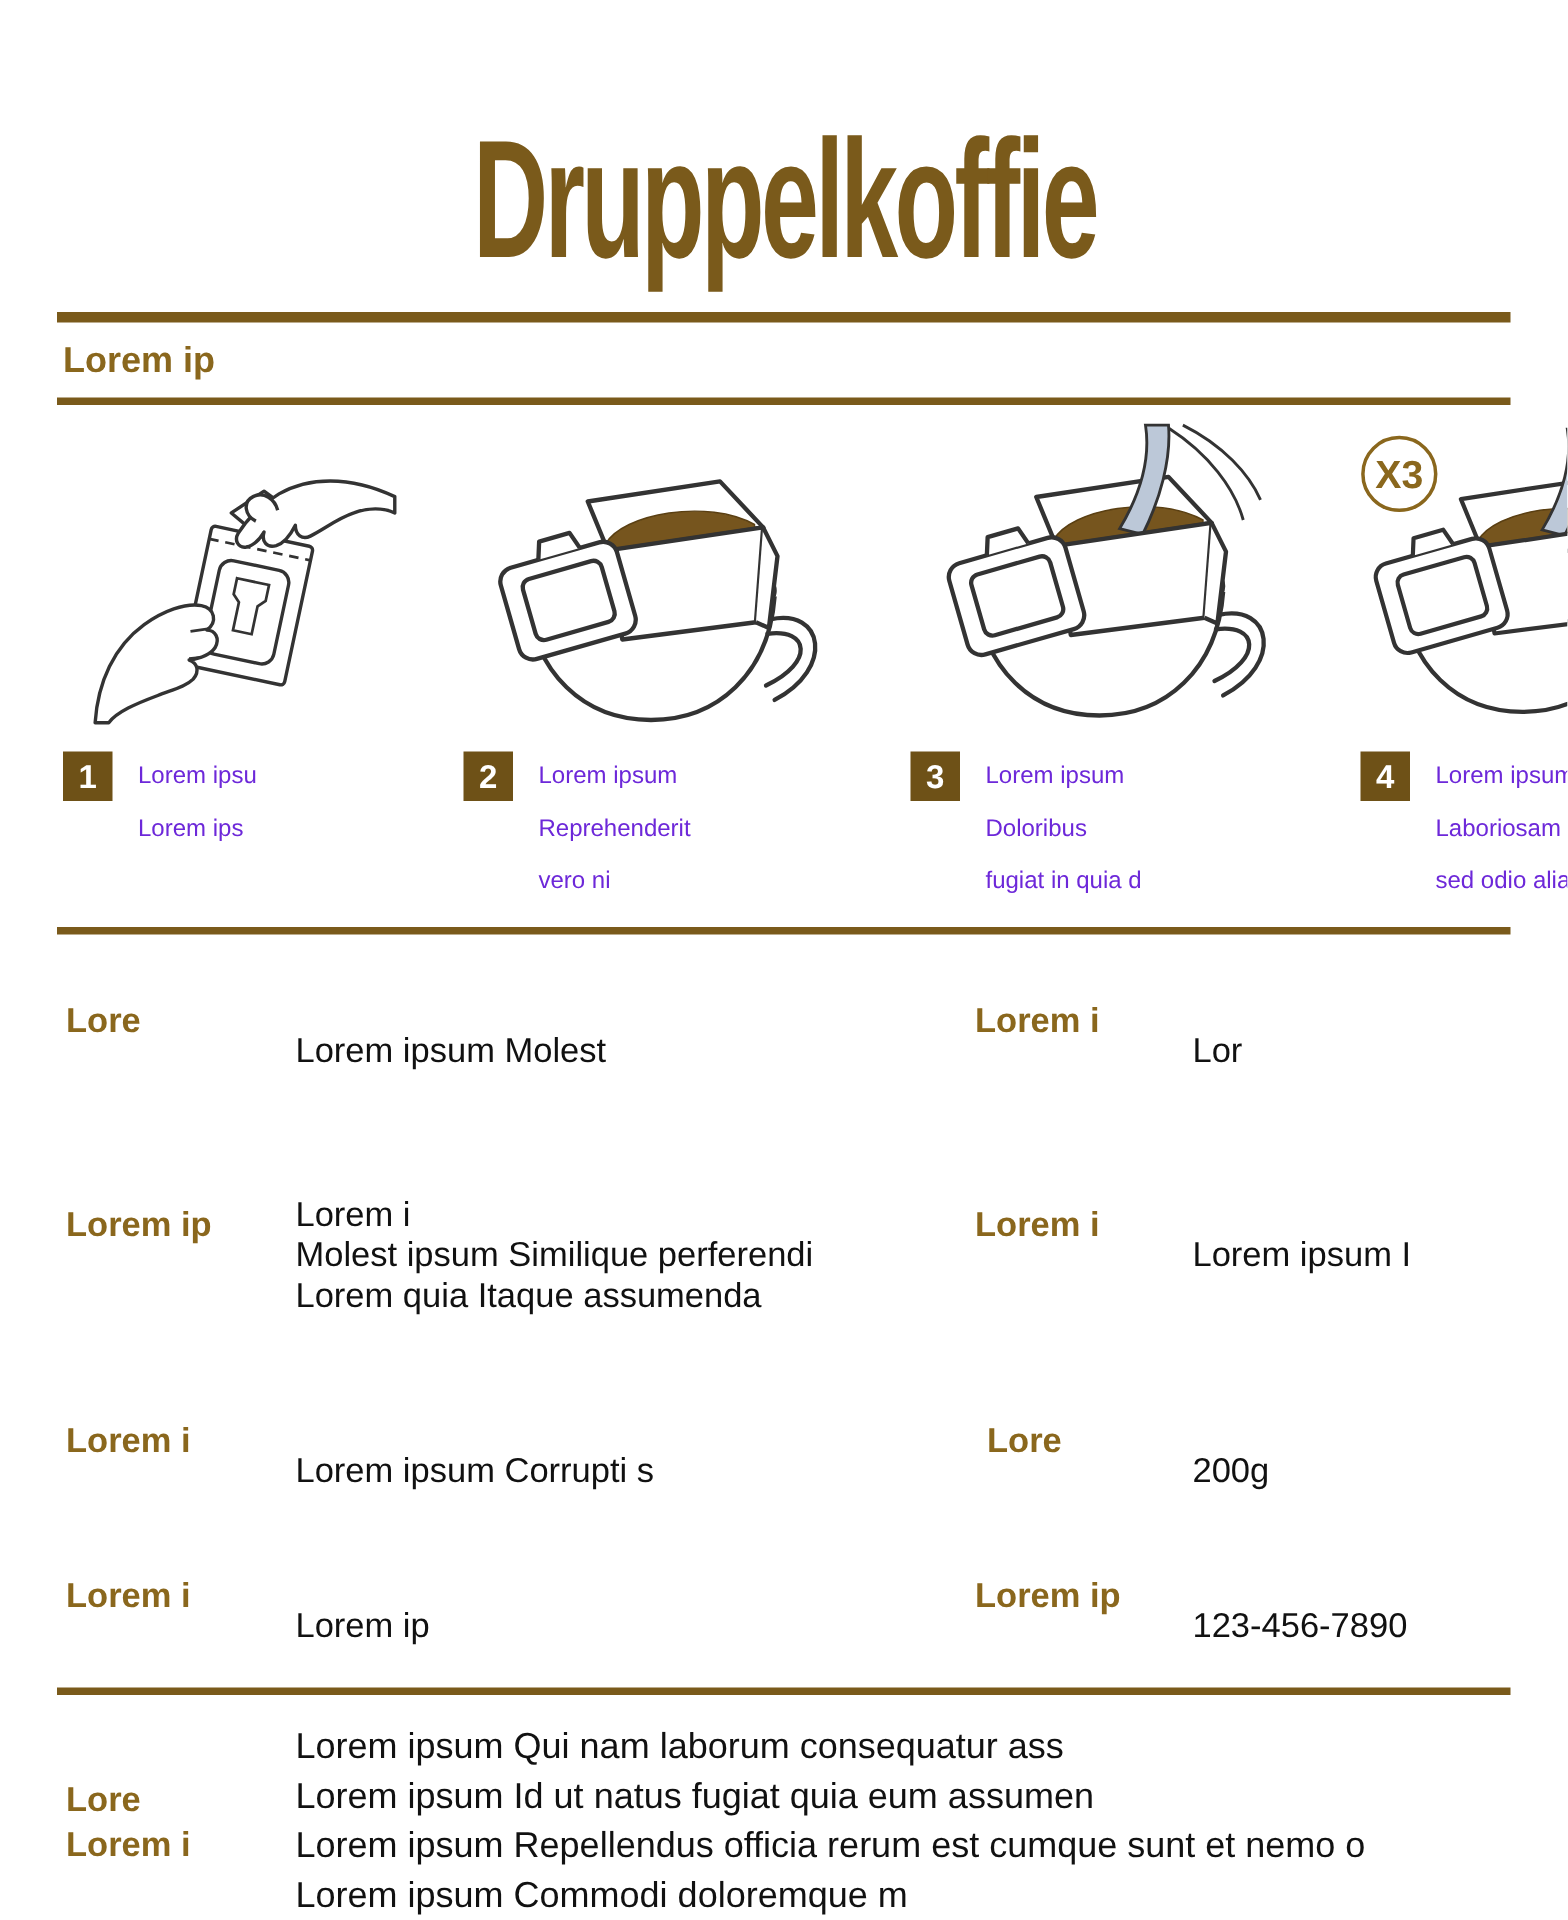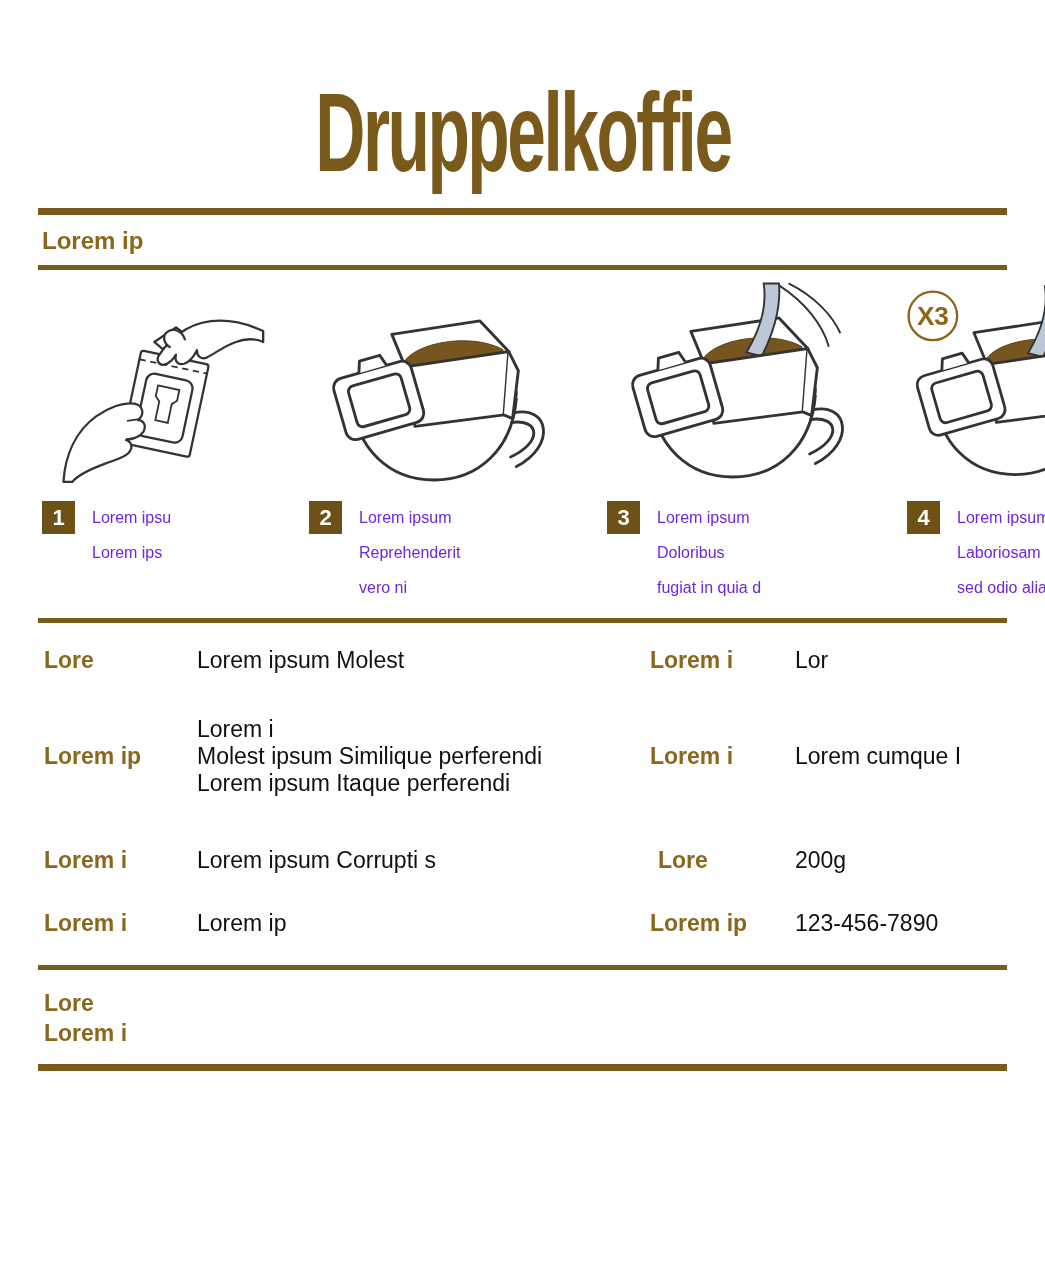--- a/index.html
+++ b/index.html
@@ -27,21 +27,21 @@
   .step{display:flex;gap:17px;align-items:flex-start;}
   .badge{width:33px;height:33px;background:#6e5117;color:#fff;font-weight:700;font-size:22px;
          display:flex;align-items:center;justify-content:center;flex:0 0 33px;margin-left:4px;margin-top:1px;}
   .step-text{font-size:16px;line-height:35px;color:#6d28d9;}
 
   
   .spec-table{padding:2px 0 0 6px;}
   .spec-row{display:grid;grid-template-columns:153px 453px 145px auto;align-items:center;}
   .spec-row .label{font-size:23px;font-weight:700;color:#8a671d;}
   .spec-row .label.indent{padding-left:8px;}
-  .spec-row .value{font-size:23px;color:#111;line-height:27px;}
+  .spec-row .value{font-size:23px;color:#111;line-height:27px;margin-top:40px;}
   .r1{margin-top:22px;}
   .r2{margin-top:42px;}
   .r3{margin-top:50px;}
   .r4{margin-top:36px;margin-bottom:28px;}
 
   
   .footer-row{display:grid;grid-template-columns:153px auto;align-items:center;
               padding:18px 0 14px 6px;}
   .footer-label{font-size:23px;font-weight:700;color:#8a671d;line-height:30px;}
   .footer-text{font-size:24px;line-height:33px;color:#111;}
@@ -187,24 +187,24 @@
       </div>
       <div class="label">Lorem i</div>
       <div class="value">Lor</div>
     </div>
 
     <div class="spec-row r2">
       <div class="label">Lorem ip</div>
       <div class="value">
         <div>Lorem i</div>
         <div>Molest ipsum Similique perferendi</div>
-        <div>Lorem ipsum Itaque perferendi</div>
-      </div>
-      <div class="label">Lorem i</div>
-      <div class="value">Lorem cumque I</div>
+        <div>Lorem quia Itaque assumenda</div>
+      </div>
+      <div class="label">Lorem i</div>
+      <div class="value">Lorem ipsum I</div>
     </div>
 
     <div class="spec-row r3">
       <div class="label">Lorem i</div>
       <div class="value">
         <div>Lorem ipsum Corrupti s</div>
       </div>
       <div class="label indent">Lore</div>
       <div class="value">200g</div>
     </div>
@@ -219,17 +219,23 @@
     </div>
   </div>
 
   <div class="rule content"></div>
 
   <div class="footer-row content">
     <div class="footer-label">
       <div>Lore</div>
       <div>Lorem i</div>
     </div>
+    <div class="footer-text">
+      <div>Lorem ipsum Qui nam laborum consequatur ass</div>
+      <div>Lorem ipsum Id ut natus fugiat quia eum assumen</div>
+      <div>Lorem ipsum Repellendus officia rerum est cumque sunt et nemo o</div>
+      <div>Lorem ipsum Commodi doloremque m</div>
+    </div>
   </div>
 
   <div class="rule thick content bottom-rule"></div>
 
 </div>
 
 </body></html>

